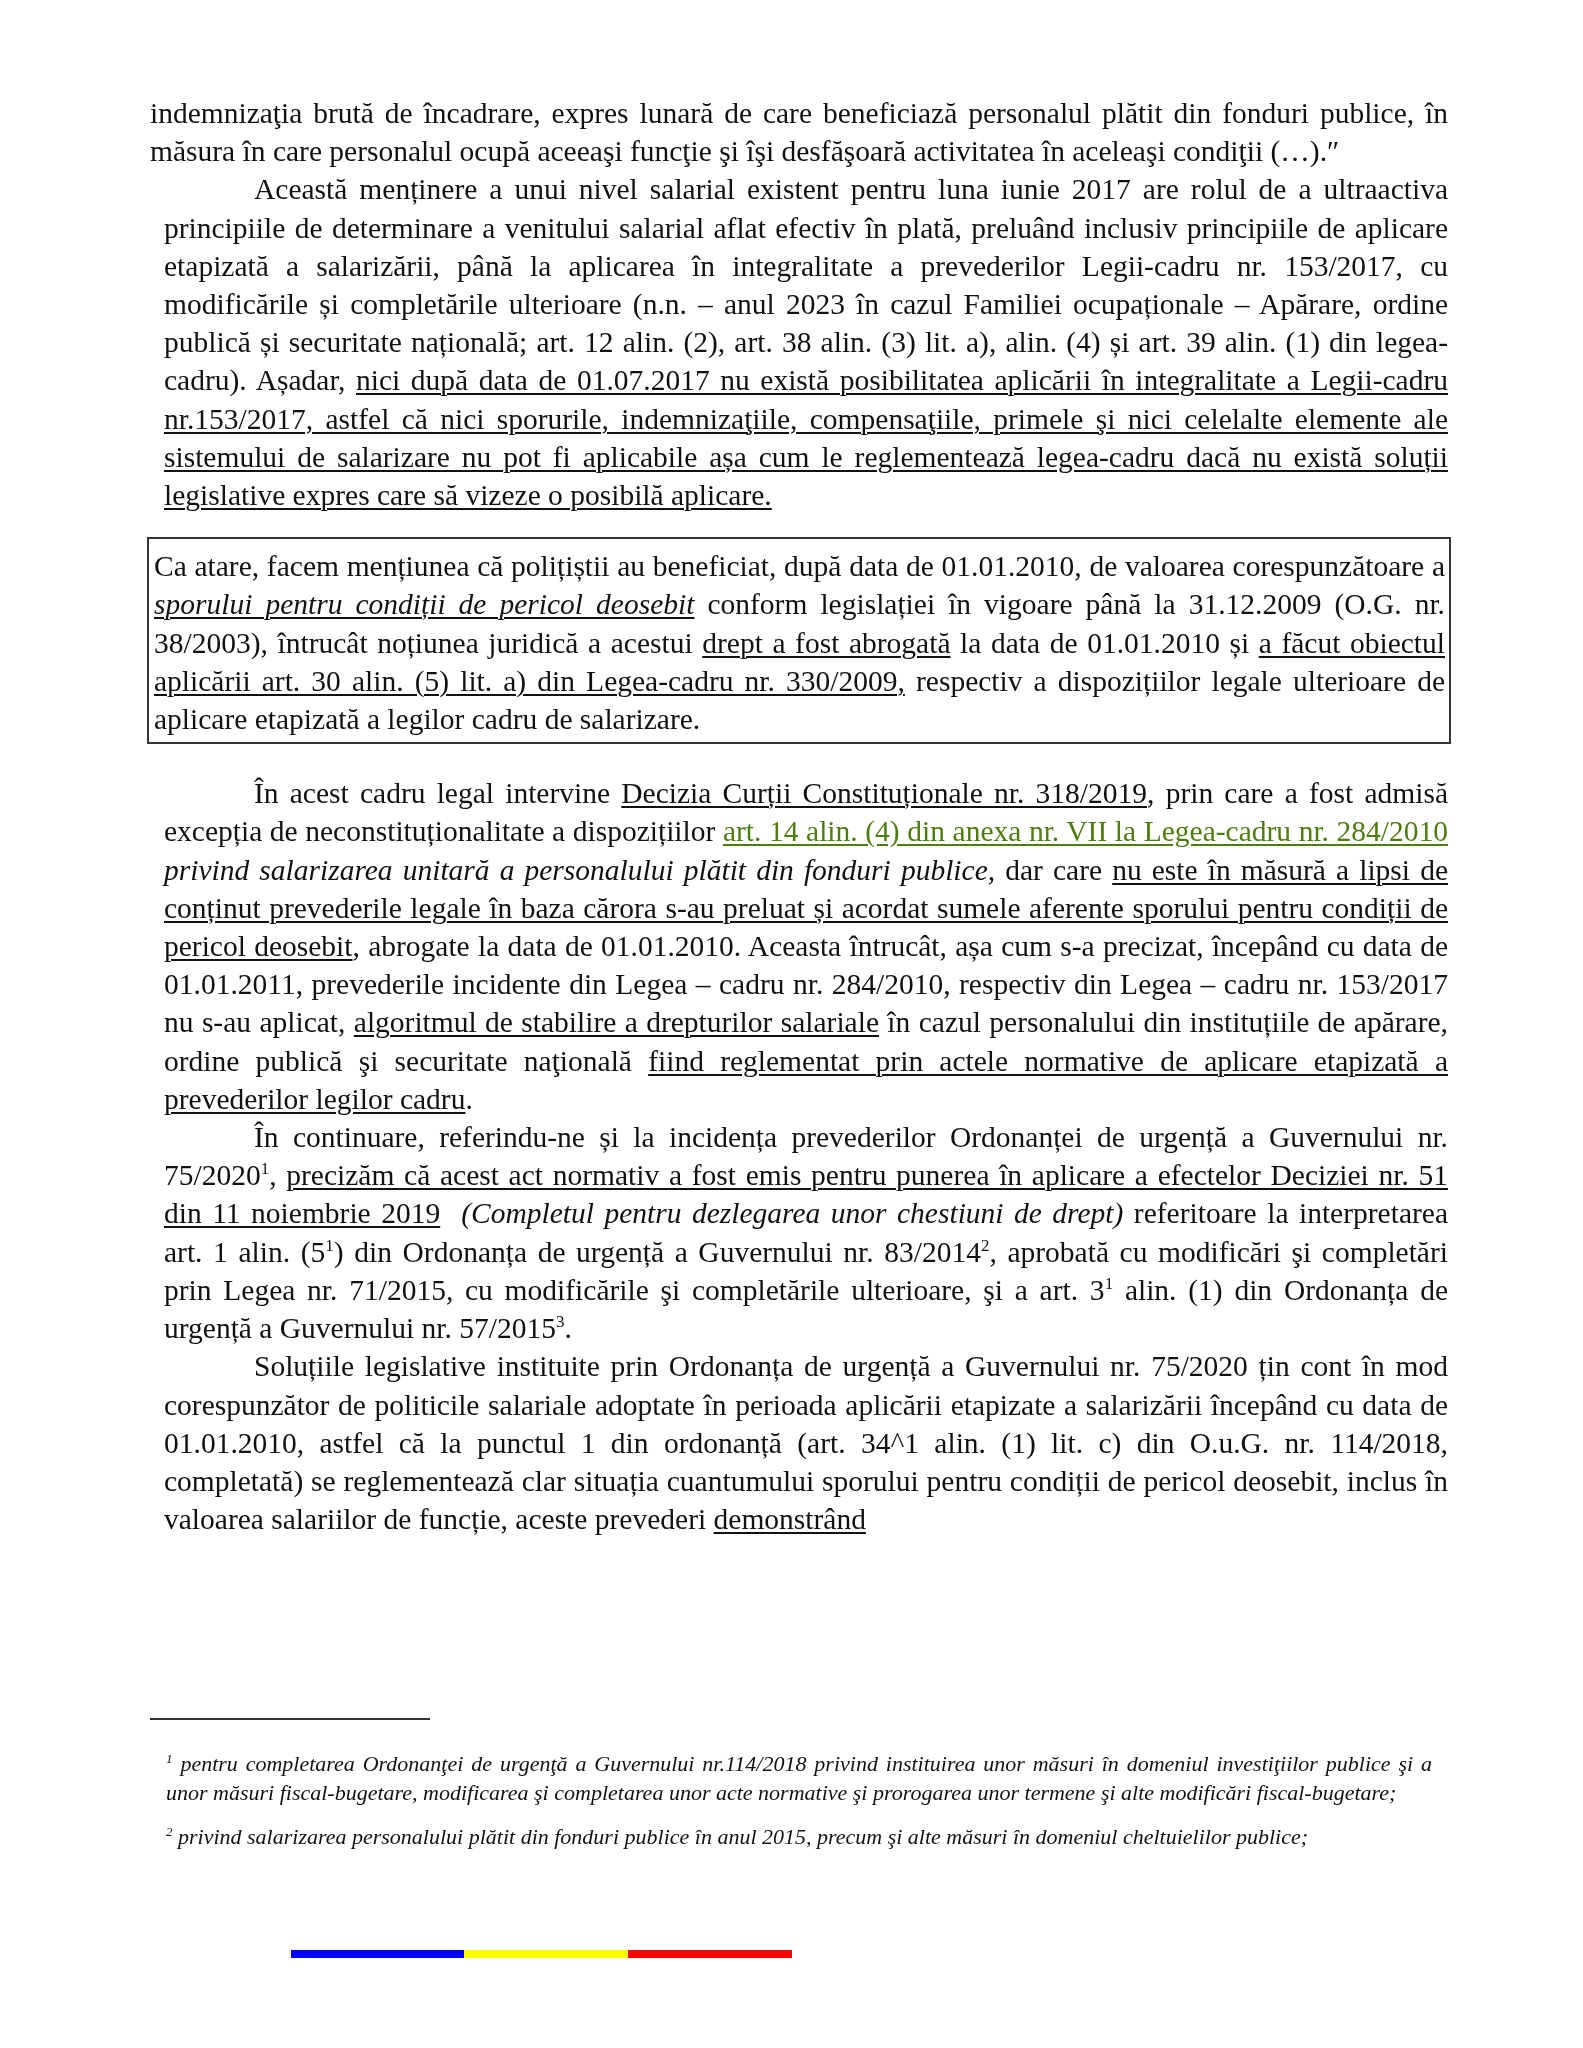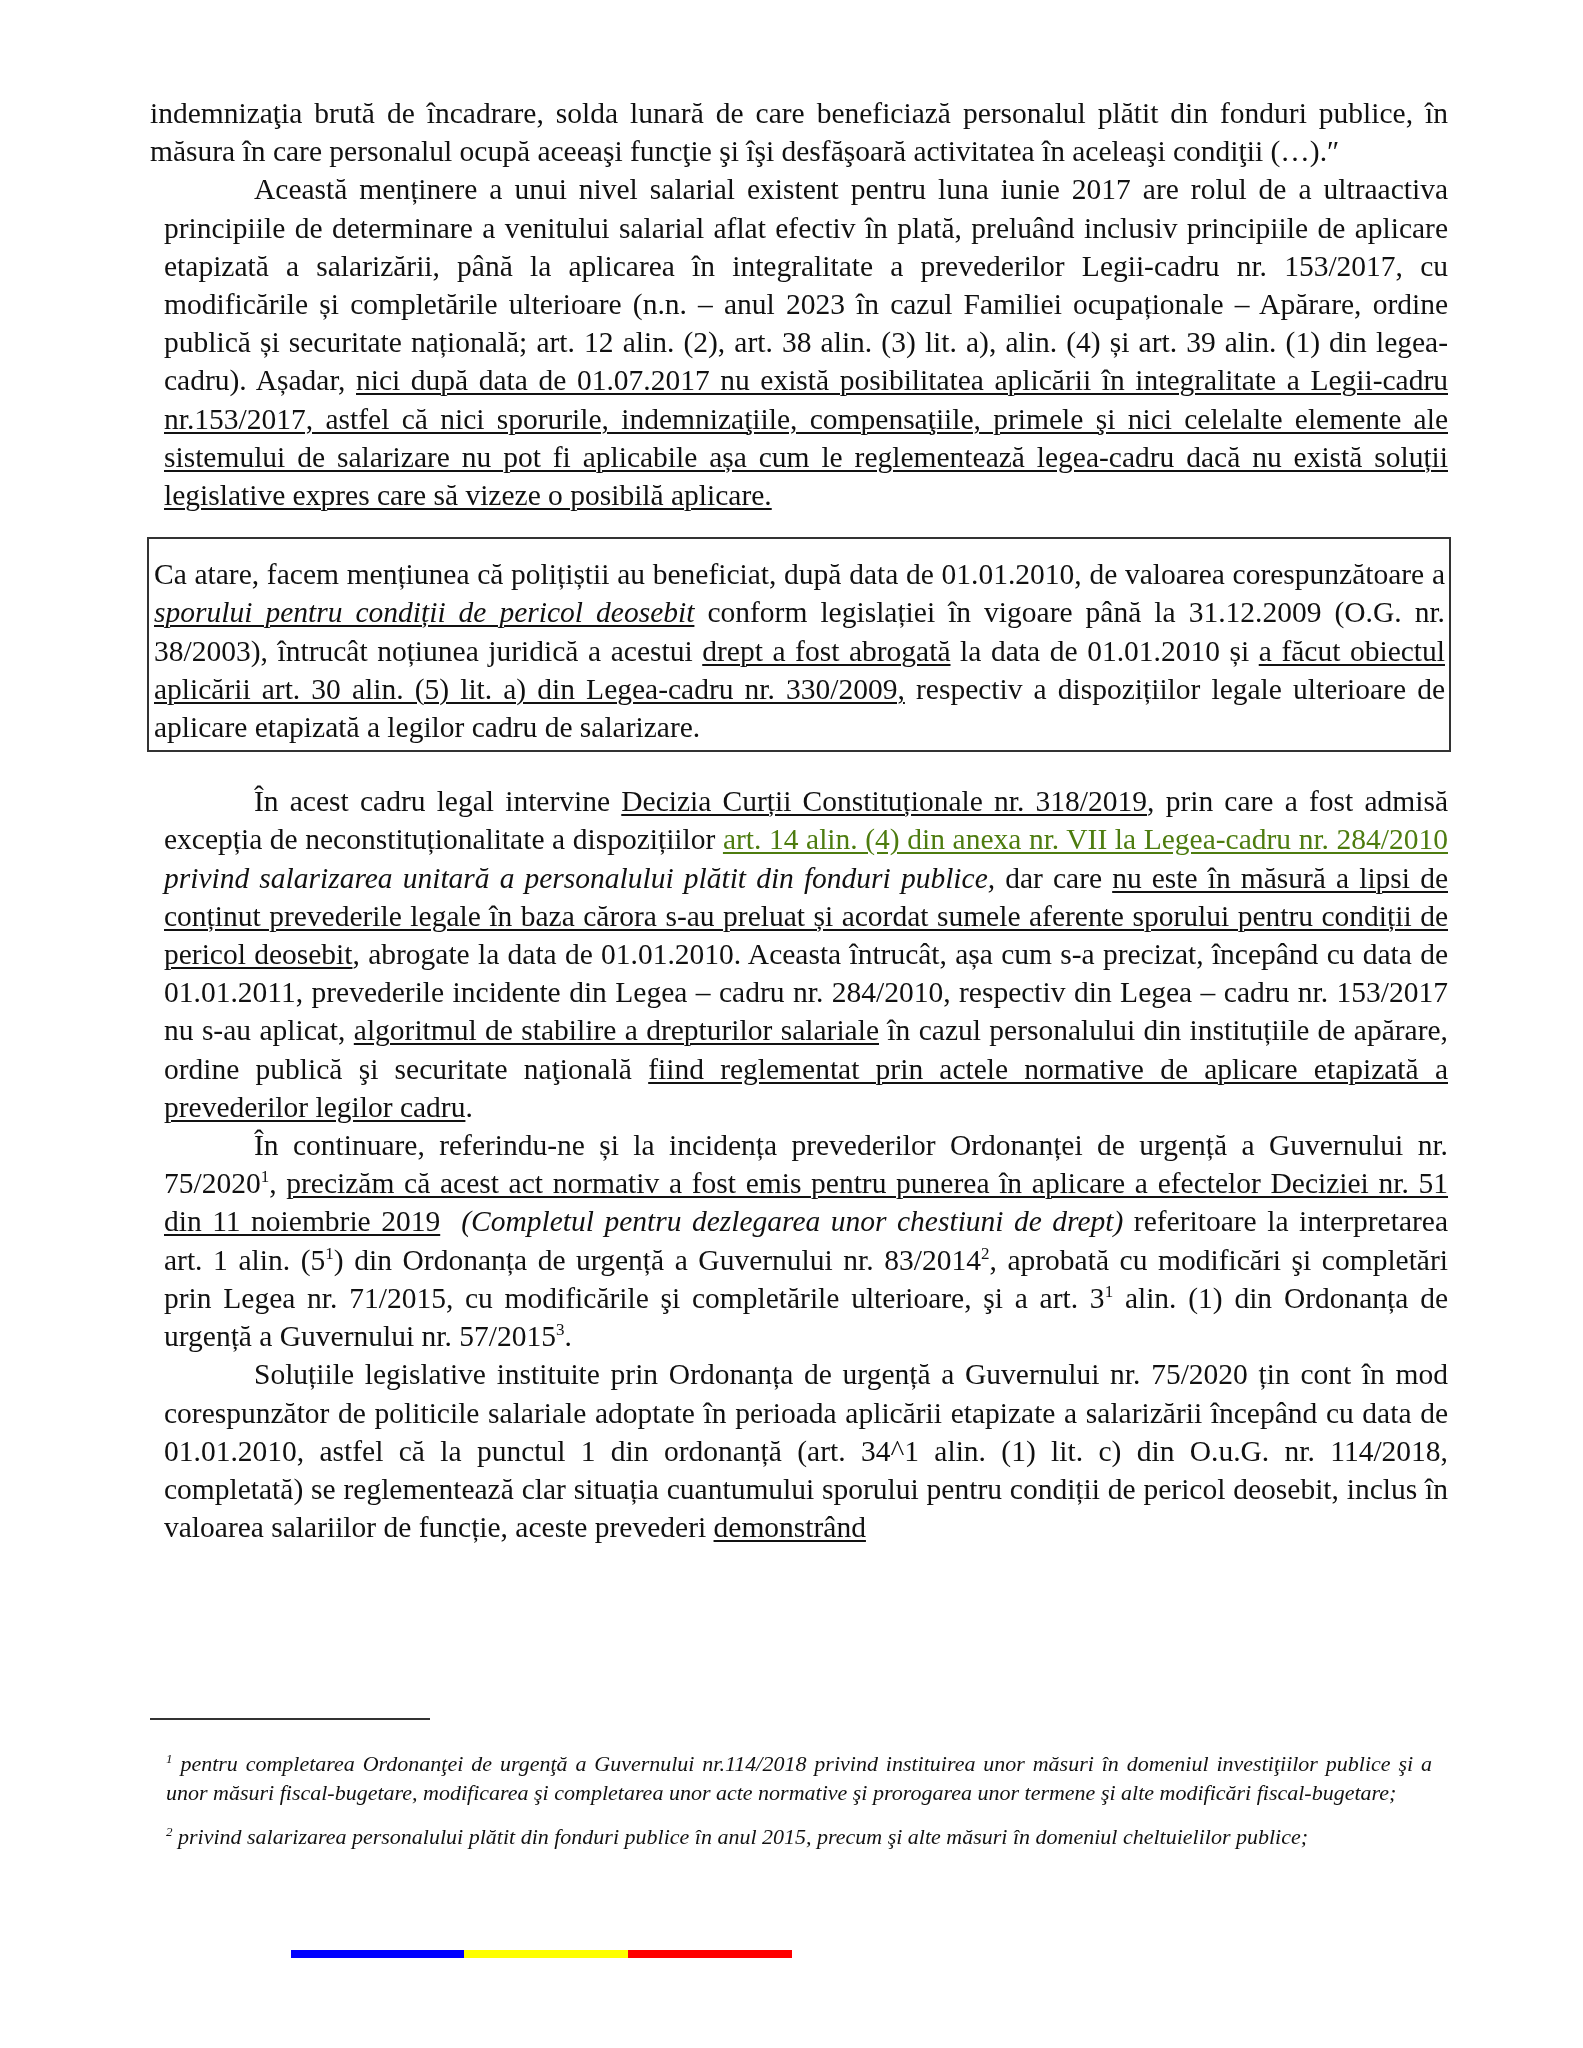--- a/index.html
+++ b/index.html
@@ -9,38 +9,38 @@
     font-family: "Liberation Serif", serif; font-size: 29.5px; line-height: 38.2px;
     color: #111111; text-align: justify;
   }
   .p { margin: 0; }
   .indent { text-indent: 90px; margin-left: 14px; }
   .u { text-decoration: underline; text-underline-offset: 3px; text-decoration-thickness: 2px; }
   .i { font-style: italic; }
   .link { color: #4d7c0f; text-decoration: underline; text-underline-offset: 3px; }
   sup { font-size: 17px; line-height: 0; vertical-align: super; }
   .box {
-    border: 2px solid #333333; padding: 16px 4px 4px 5px; margin: 23px -3px 30px -3px;
+    border: 2px solid #333333; padding: 8px 4px 4px 5px; margin: 23px -3px 30px -3px;
   }
   .fn-rule { position: absolute; left: 150px; top: 1718px; width: 280px; height: 2px; background: #333; }
   .footnotes {
     position: absolute; left: 150px; top: 1734px; width: 1298px;
     font-family: "Liberation Serif", serif; font-style: italic; font-size: 22px; line-height: 28.5px;
     color: #111; text-align: justify;
   }
   .footnotes p { margin: 16px; }
   .footnotes sup { font-size: 13px; }
   .flag { position: absolute; top: 1950px; left: 291px; height: 8px; display: flex; width: 503px; }
   .flag div { height: 8px; }
 </style>
 </head>
 <body>
 
 <div class="page">
-  <p class="p">indemnizaţia brută de încadrare, solda lunară de care beneficiază personalul plătit din fonduri publice, în măsura în care personalul ocupă aceeaşi funcţie şi îşi desfăşoară activitatea în aceleaşi condiţii (…).″</p>
+  <p class="p">indemnizaţia brută de încadrare, expres lunară de care beneficiază personalul plătit din fonduri publice, în măsura în care personalul ocupă aceeaşi funcţie şi îşi desfăşoară activitatea în aceleaşi condiţii (…).″</p>
 
   <p class="p indent"><span>Această menținere a unui nivel salarial existent pentru luna iunie 2017 are rolul de a ultraactiva principiile de determinare a venitului salarial aflat efectiv în plată, preluând inclusiv principiile de aplicare etapizată a salarizării, până la aplicarea în integralitate a prevederilor Legii-cadru nr. 153/2017, cu modificările și completările ulterioare (n.n. – anul 2023 în cazul Familiei ocupaționale – Apărare, ordine publică și securitate națională; art. 12 alin. (2), art. 38 alin. (3) lit. a), alin. (4) și art. 39 alin. (1) din legea-cadru). Așadar, </span><span class="u">nici după data de 01.07.2017 nu există posibilitatea aplicării în integralitate a Legii-cadru nr.153/2017, astfel că nici sporurile, indemnizaţiile, compensaţiile, primele şi nici celelalte elemente ale sistemului de salarizare nu pot fi aplicabile așa cum le reglementează legea-cadru dacă nu există soluții legislative expres care să vizeze o posibilă aplicare.</span></p>
 
   <div class="box">
     <p class="p"><span>Ca atare, facem mențiunea că polițiștii au beneficiat, după data de 01.01.2010, de valoarea corespunzătoare a </span><span class="i u">sporului pentru condiții de pericol deosebit</span><span> conform legislației în vigoare până la 31.12.2009 (O.G. nr. 38/2003), întrucât noțiunea juridică a acestui </span><span class="u">drept a fost abrogată</span><span> la data de 01.01.2010 și </span><span class="u">a făcut obiectul aplicării art. 30 alin. (5) lit. a) din Legea-cadru nr. 330/2009,</span><span> respectiv a dispozițiilor legale ulterioare de aplicare etapizată a legilor cadru de salarizare.</span></p>
   </div>
 
   <p class="p indent"><span>În acest cadru legal intervine </span><span class="u">Decizia Curții Constituționale nr. 318/2019</span><span>, prin care a fost admisă excepția de neconstituționalitate a dispozițiilor </span><span class="link">art. 14 alin. (4) din anexa nr. VII la Legea-cadru nr. 284/2010</span><span class="i"> privind salarizarea unitară a personalului plătit din fonduri publice,</span><span> dar care </span><span class="u">nu este în măsură a lipsi de conținut prevederile legale în baza cărora s-au preluat și acordat sumele aferente sporului pentru condiții de pericol deosebit</span><span>, abrogate la data de 01.01.2010. Aceasta întrucât, așa cum s-a precizat, începând cu data de 01.01.2011, prevederile incidente din Legea – cadru nr. 284/2010, respectiv din Legea – cadru nr. 153/2017 nu s-au aplicat, </span><span class="u">algoritmul de stabilire a drepturilor salariale</span><span> în cazul personalului din instituțiile de apărare,  ordine publică şi securitate naţională </span><span class="u">fiind reglementat prin actele normative de aplicare etapizată a prevederilor legilor cadru</span><span>.</span></p>
 
   <p class="p indent"><span>În continuare, referindu-ne și la incidența prevederilor Ordonanței de urgență a Guvernului nr. 75/2020</span><sup>1</sup><span>, </span><span class="u">precizăm că acest act normativ a fost emis pentru punerea în aplicare a efectelor Deciziei nr. 51 din 11 noiembrie 2019</span><span class="i" style="white-space:pre-wrap">  (Completul pentru dezlegarea unor chestiuni de drept)</span><span> referitoare la interpretarea art. 1 alin. (5</span><sup>1</sup><span>) din Ordonanța de urgență a Guvernului nr. 83/2014</span><sup>2</sup><span>, aprobată cu modificări şi completări prin Legea nr. 71/2015, cu modificările şi completările ulterioare, şi a art. 3</span><sup>1</sup><span> alin. (1) din Ordonanța de urgență a Guvernului nr. 57/2015</span><sup>3</sup><span>.</span></p>

